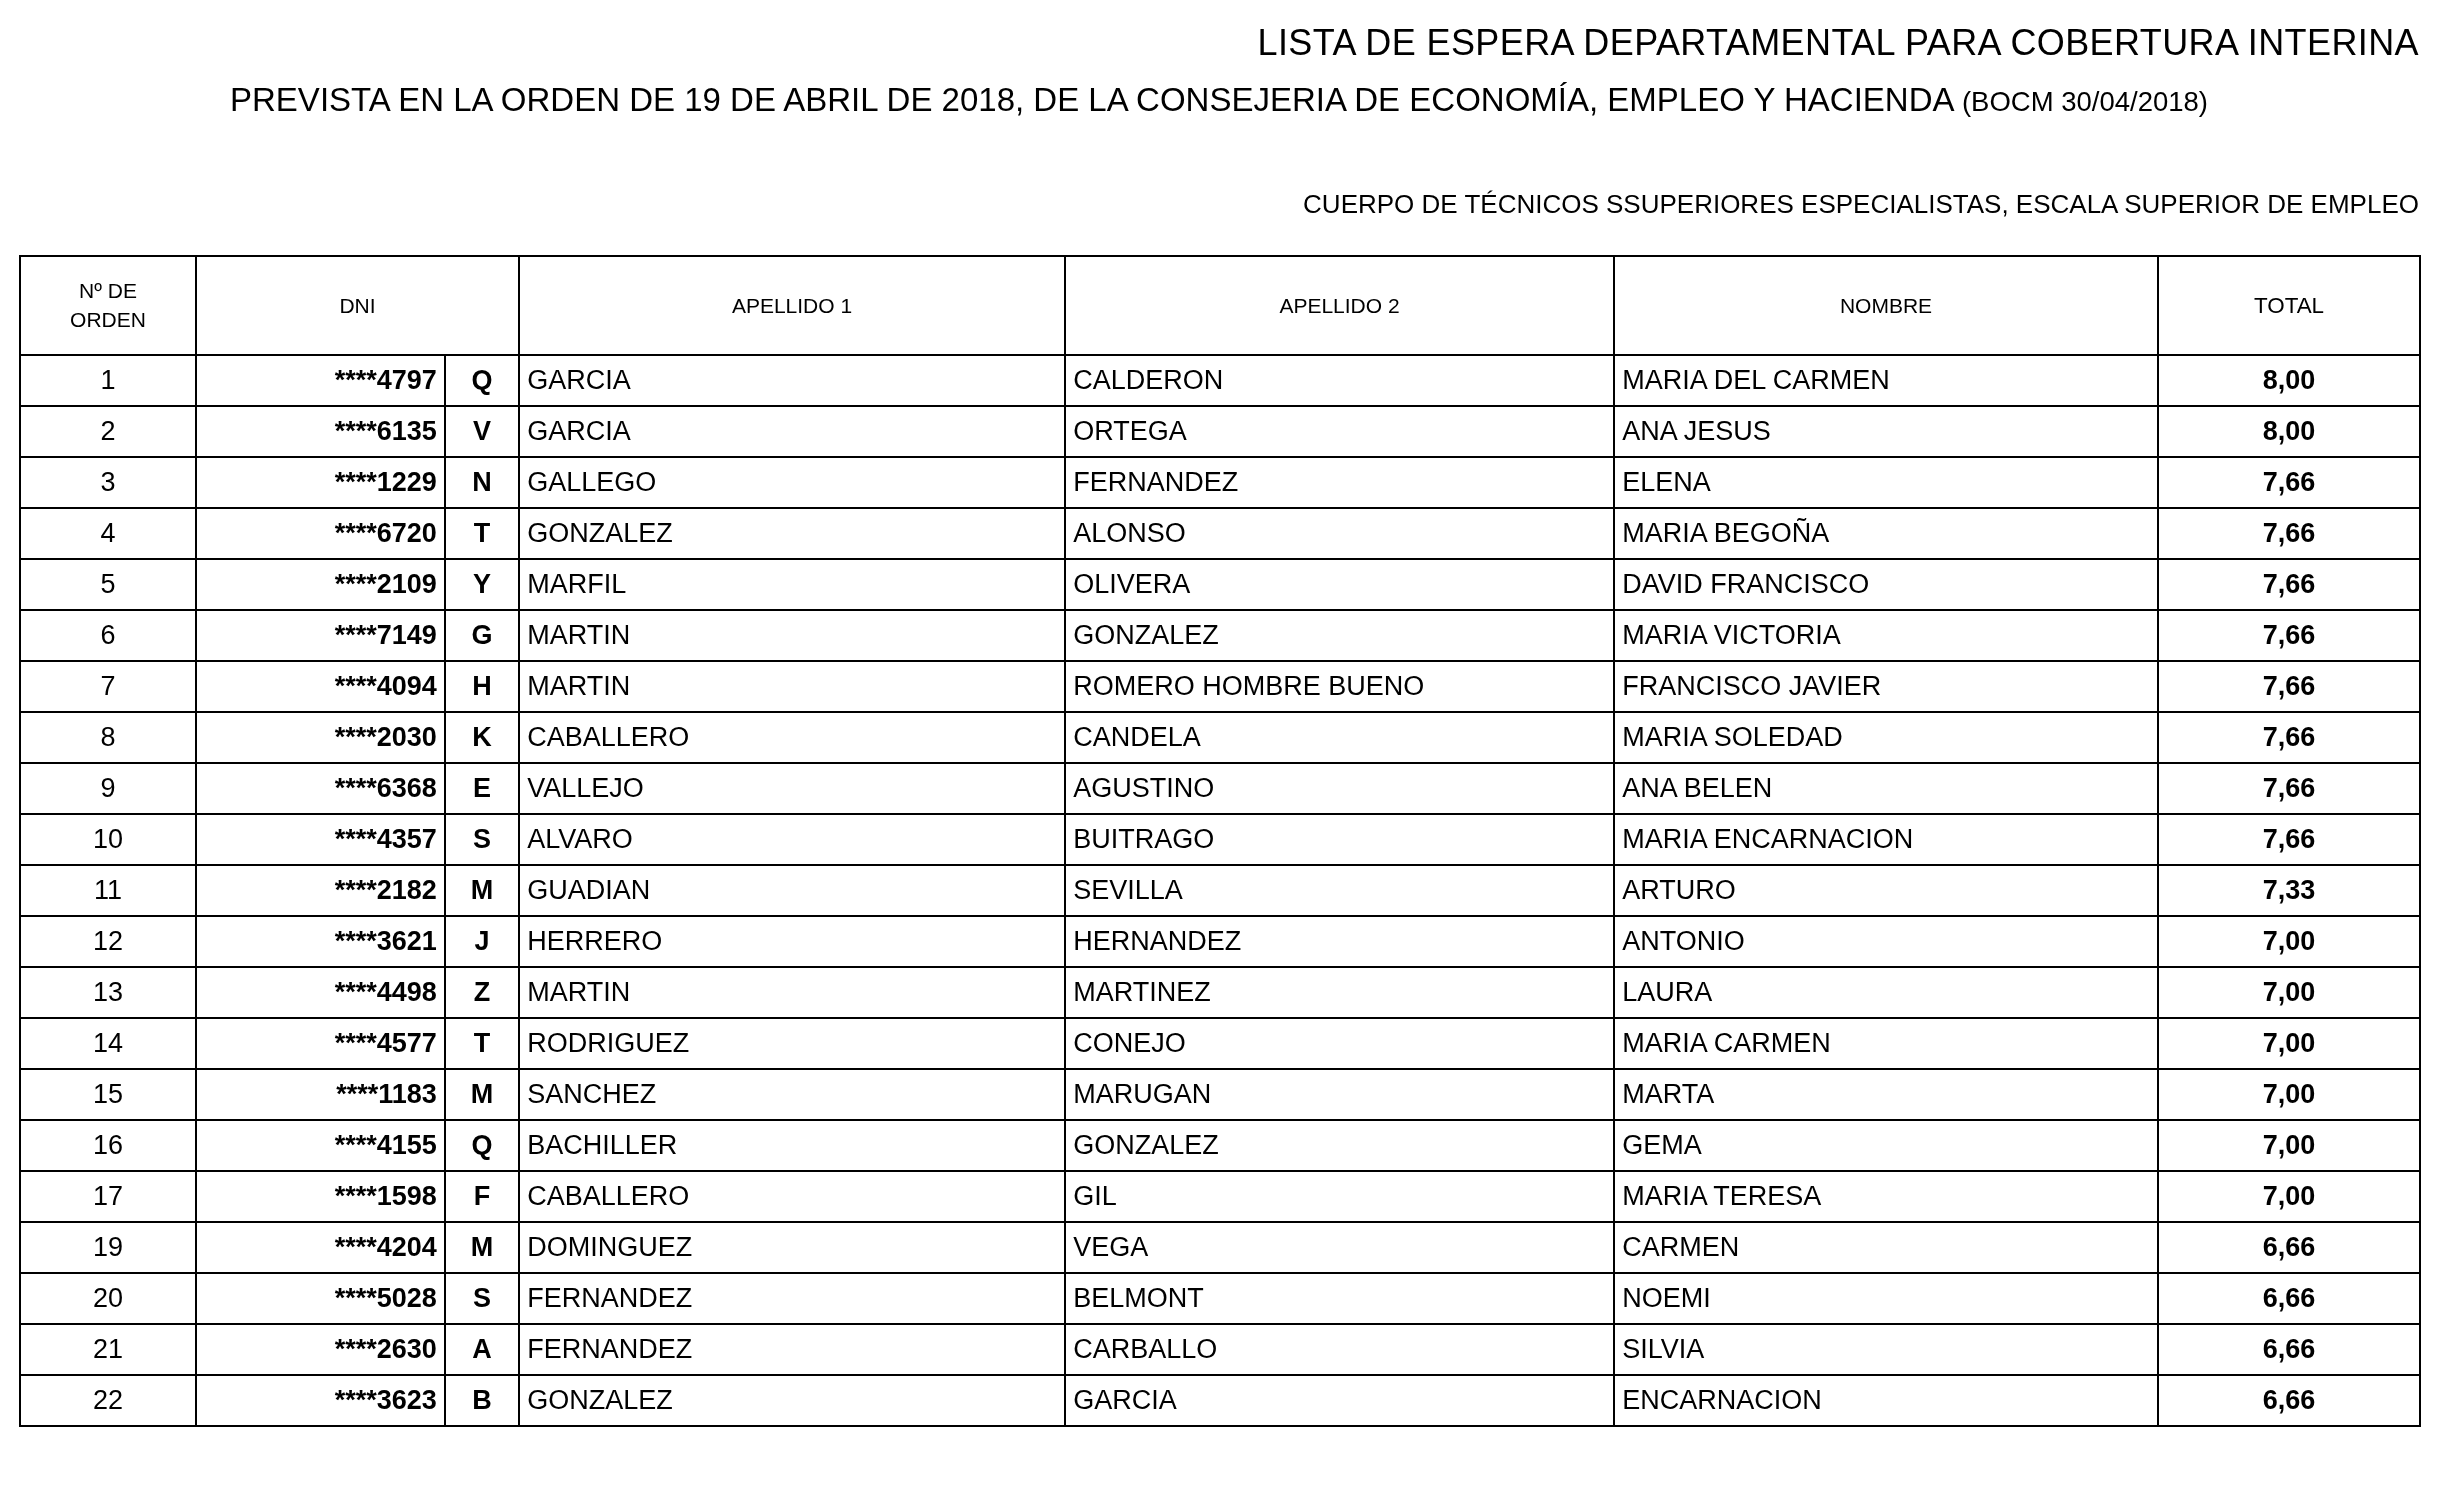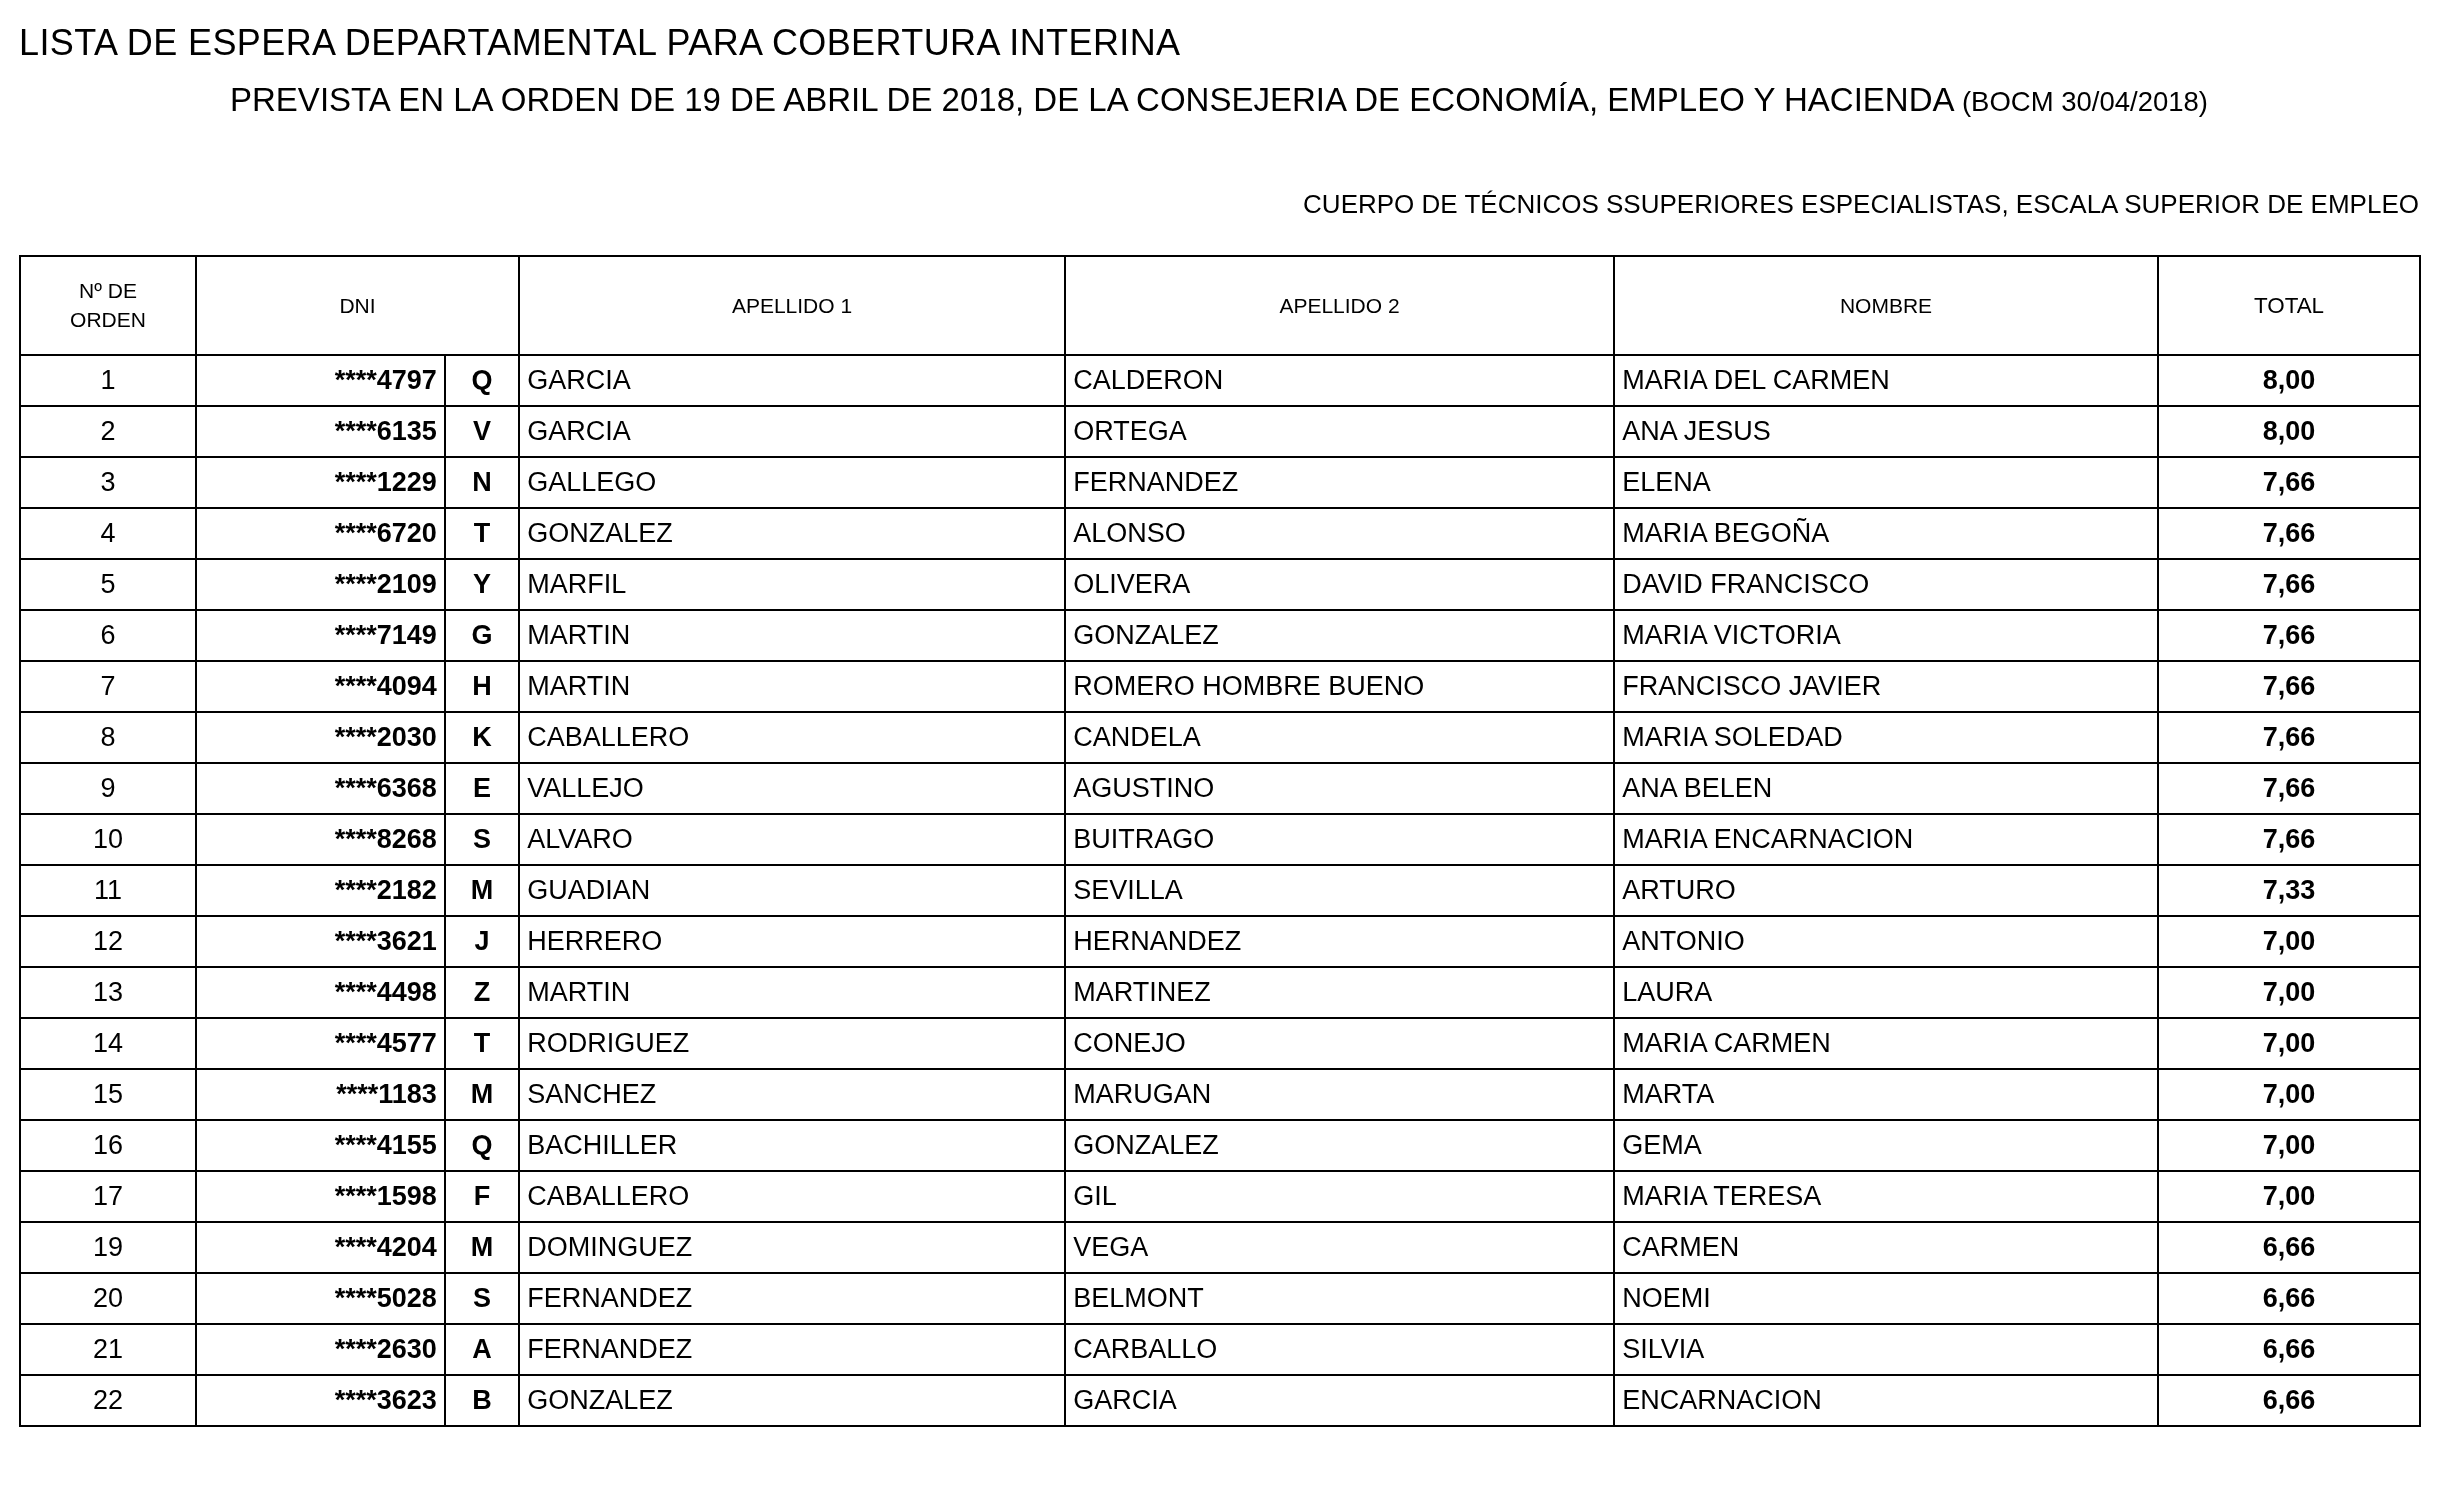--- a/index.html
+++ b/index.html
@@ -10,21 +10,21 @@
     color: #000000;
     font-family: "Liberation Sans", sans-serif;
     overflow: hidden;
   }
   .page {
     width: 2438px;
     height: 1510px;
     padding: 17.4px 19px 0 19px;
   }
   .title {
-    text-align: left;
+    text-align: right;
     font-size: 36px;
     font-weight: 400;
     letter-spacing: 0.4px;
     margin-top: 4.3px;
   }
   .subtitle {
     text-align: center;
     font-size: 33px;
     font-weight: 400;
     margin-top: 17.4px;
@@ -202,21 +202,21 @@
     <td class="cell-dni">****6368</td>
     <td class="cell-letra">E</td>
     <td class="cell-name">VALLEJO</td>
     <td class="cell-name">AGUSTINO</td>
     <td class="cell-name">ANA BELEN</td>
     <td class="cell-total">7,66</td>
   </tr>
 
   <tr>
     <td class="cell-orden">10</td>
-    <td class="cell-dni">****8268</td>
+    <td class="cell-dni">****4357</td>
     <td class="cell-letra">S</td>
     <td class="cell-name">ALVARO</td>
     <td class="cell-name">BUITRAGO</td>
     <td class="cell-name">MARIA ENCARNACION</td>
     <td class="cell-total">7,66</td>
   </tr>
 
   <tr>
     <td class="cell-orden">11</td>
     <td class="cell-dni">****2182</td>

